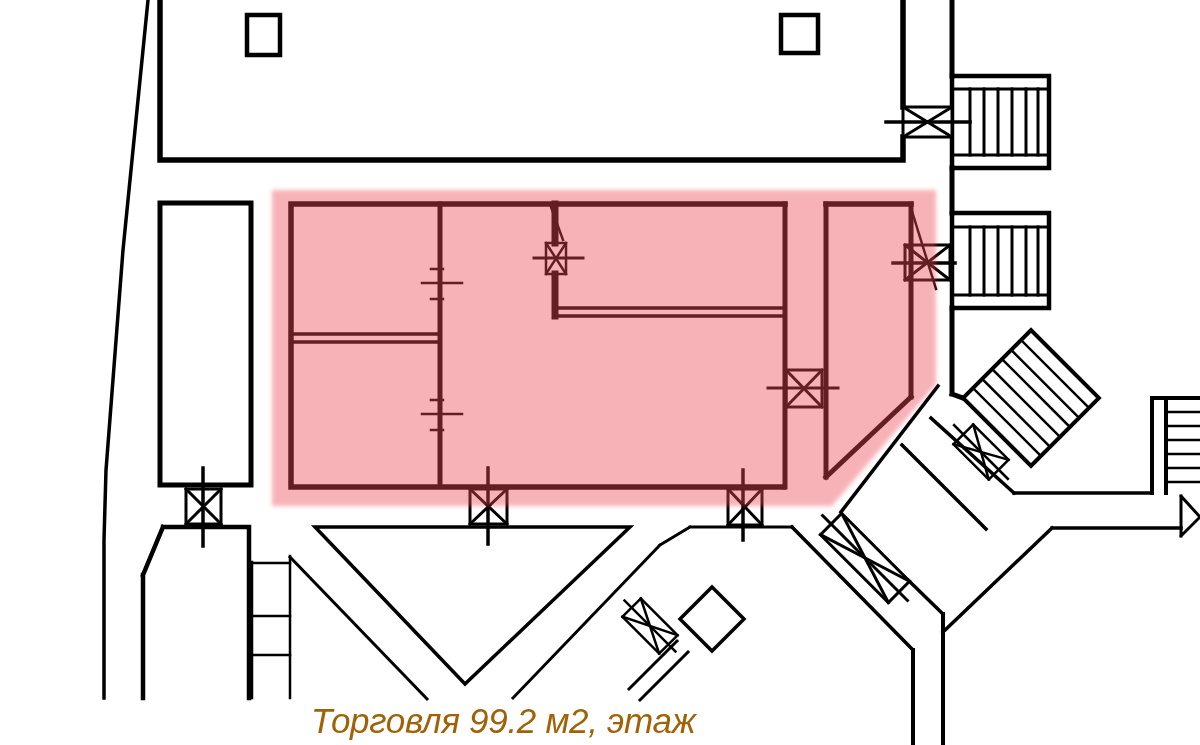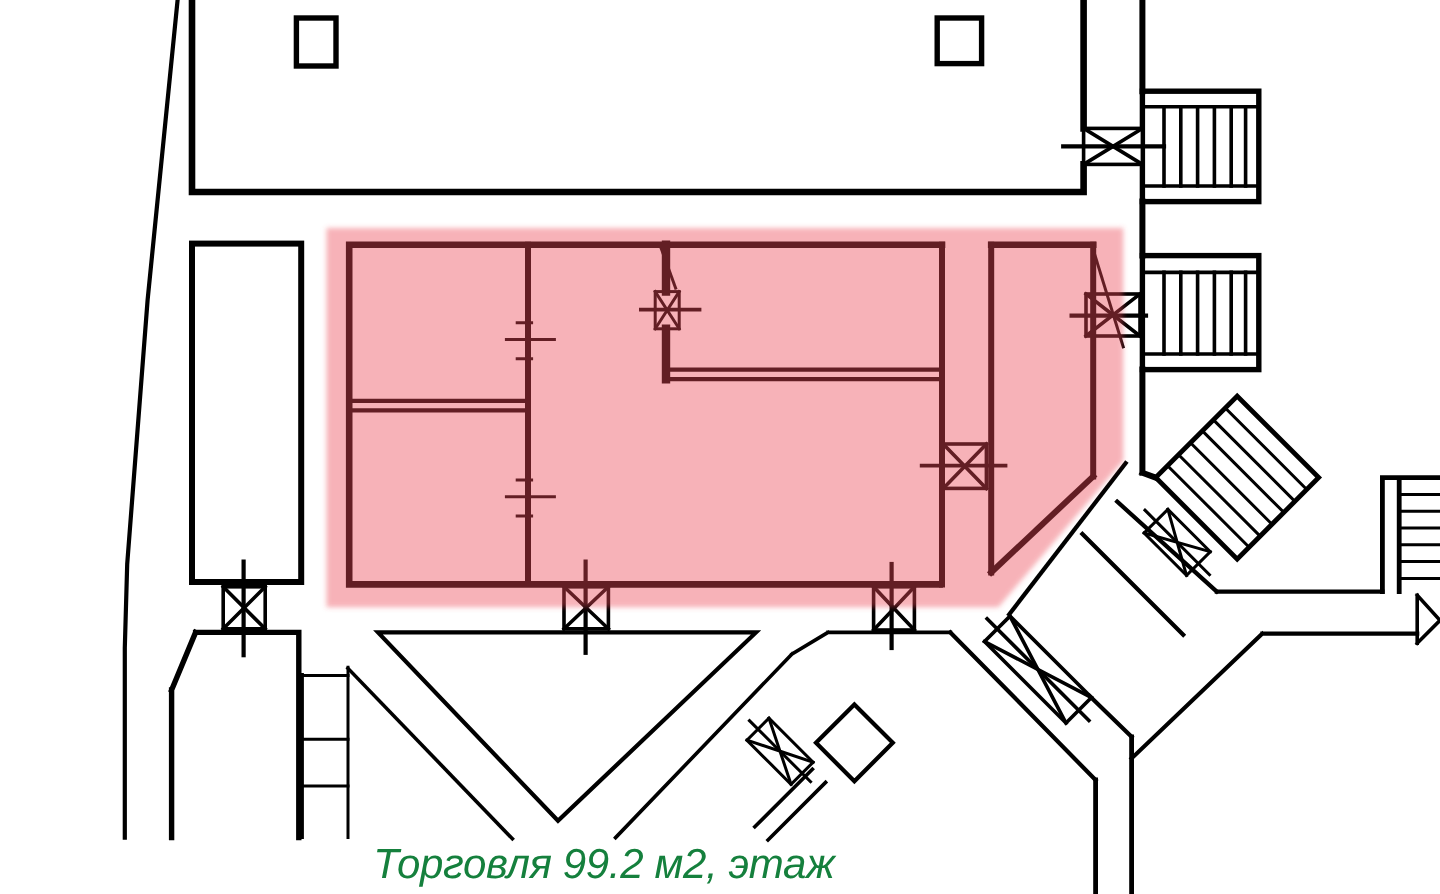--- a/index.html
+++ b/index.html
@@ -1,20 +1,20 @@
 <!DOCTYPE html>
 <html><head>
 <meta charset="utf-8">
 <style>
   html,body{margin:0;padding:0;background:#fff;}
   .stage{position:relative;width:1200px;height:745px;background:#fff;overflow:hidden;
          font-family:"Liberation Sans",sans-serif;}
   .stage svg{position:absolute;left:0;top:0;}
   .caption{position:absolute;left:311px;top:701px;font-style:italic;font-size:35px;
-           letter-spacing:-0.3px;color:#15803d;white-space:nowrap;
+           letter-spacing:-0.3px;color:#a16207;white-space:nowrap;
            font-family:"Liberation Sans",sans-serif;}
 </style>
 </head>
 <body>
 
 <div class="stage">
 <svg width="1200" height="745" viewBox="0 0 1200 745">
   <defs>
     <filter id="soft" x="-10%" y="-10%" width="120%" height="120%">
       <feGaussianBlur stdDeviation="2.2"></feGaussianBlur>

